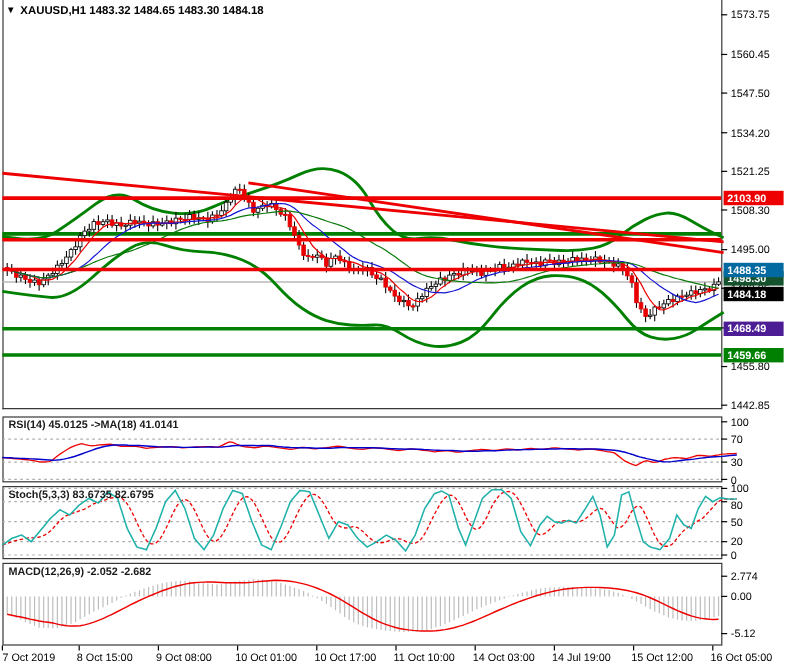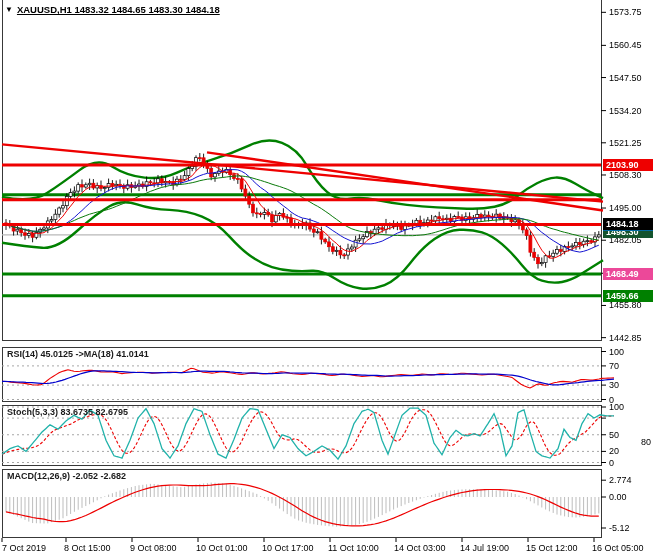--- a/index.html
+++ b/index.html
@@ -1,20 +1,20 @@
 <!DOCTYPE html>
 <html><head>
 <meta charset="utf-8">
 <style>
   html,body{margin:0;padding:0;background:#fff;}
   #win{position:relative;width:660px;height:560px;background:#fff;overflow:hidden;
        font-family:"Liberation Sans","DejaVu Sans",sans-serif;}
   #chart-svg{position:absolute;left:0;top:0;}
   .txt{position:absolute;white-space:nowrap;color:#000;}
-  #title{left:5px;top:4px;font-size:9.5px;font-weight:bold;text-decoration:underline;}
+  #title{left:5px;top:4px;font-size:9.5px;font-weight:bold;}
   #title .tri{display:inline-block;font-size:8px;margin-right:4px;transform:translateY(-1px);}
   .pane-label{font-size:9px;font-weight:bold;color:#1a1a1a;}
   .tick-label{font-size:9px;line-height:10px;}
   .badge{position:absolute;left:603px;width:50px;height:12px;color:#fff;font-size:9px;
          font-weight:bold;line-height:12px;padding-left:3px;box-sizing:border-box;}
   .date-label{font-size:9px;top:543px;}
   #price-axis,#time-axis{position:absolute;}
 </style>
 </head>
 <body>
@@ -577,32 +577,32 @@
       <div class="txt tick-label" style="left: 609px; top: 203.037px;">1495.00</div>
       <div class="txt tick-label" style="left: 609px; top: 235.221px;">1482.05</div>
       <div class="txt tick-label" style="left: 609px; top: 268.276px;">1468.75</div>
       <div class="txt tick-label" style="left: 609px; top: 300.46px;">1455.80</div>
       <div class="txt tick-label" style="left: 609px; top: 332.645px;">1442.85</div>
       <div class="txt tick-label" style="left: 609px; top: 346.5px;">100</div>
       <div class="txt tick-label" style="left: 609px; top: 360.9px;">70</div>
       <div class="txt tick-label" style="left: 609px; top: 380.1px;">30</div>
       <div class="txt tick-label" style="left: 609px; top: 394.5px;">0</div>
       <div class="txt tick-label" style="left: 609px; top: 402px;">100</div>
-      <div class="txt tick-label" style="left: 609px; top: 437px; margin-left: 32px;">80</div>
+      <div class="txt tick-label" style="left: 609px; top: 416px;">80</div>
       <div class="txt tick-label" style="left: 609px; top: 429.75px;">50</div>
       <div class="txt tick-label" style="left: 609px; top: 446.4px;">20</div>
       <div class="txt tick-label" style="left: 609px; top: 457.5px;">0</div>
       <div class="txt tick-label" style="left: 609px; top: 475.2px;">2.774</div>
       <div class="txt tick-label" style="left: 609px; top: 492px;">0.00</div>
       <div class="txt tick-label" style="left: 609px; top: 523.008px;">-5.12</div>
       <div class="badge" style="top: 159.066px; background: rgb(238, 0, 0);">2103.90</div>
       <div class="badge" style="top: 193.835px; background: #14532d; margin-top: 32px;">1498.30</div>
       <div class="badge" style="top: 218.564px; background: #0369a1;">1488.35</div>
-      <div class="badge" style="top: 218px; background: rgb(0, 0, 0);">1484.18</div>
-      <div class="badge" style="top: 267.922px; background: #ec4899;">1468.49</div>
+      <div class="badge" style="top: 239px; background: rgb(0, 0, 0);">1484.18</div>
+      <div class="badge" style="top: 267.922px; background: #4c1d95;">1468.49</div>
       <div class="badge" style="top: 289.867px; background: rgb(0, 128, 0);">1459.66</div>
     </div>
   <div id="time-axis">
       <div class="txt date-label" style="left: 2px;">7 Oct 2019</div>
       <div class="txt date-label" style="left: 64px;">8 Oct 15:00</div>
       <div class="txt date-label" style="left: 130px;">9 Oct 08:00</div>
       <div class="txt date-label" style="left: 196px; text-align: right;">10 Oct 01:00</div>
       <div class="txt date-label" style="left: 262px;">10 Oct 17:00</div>
       <div class="txt date-label" style="left: 328px;">11 Oct 10:00</div>
       <div class="txt date-label" style="left: 394px;">14 Oct 03:00</div>

